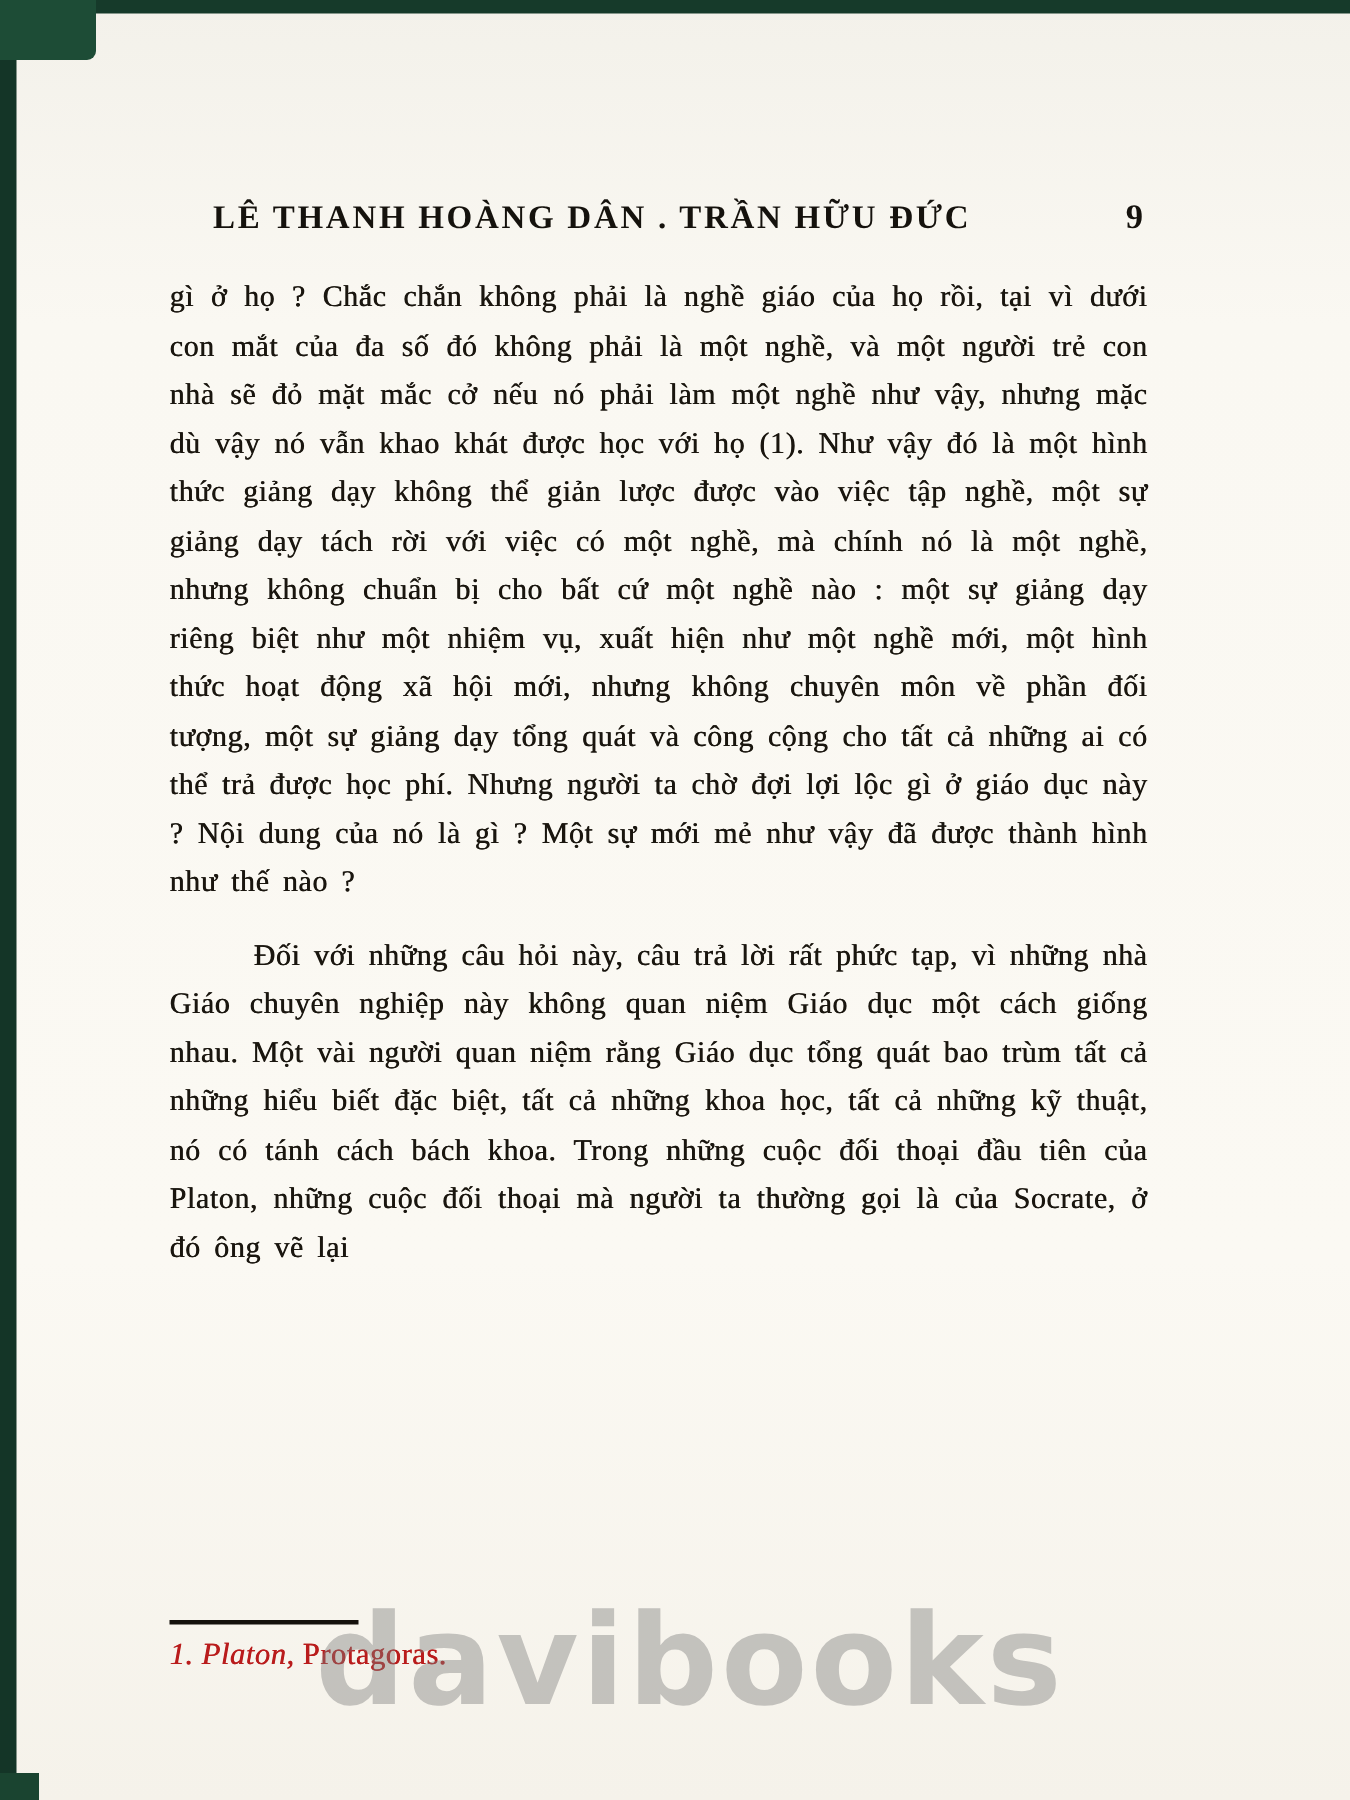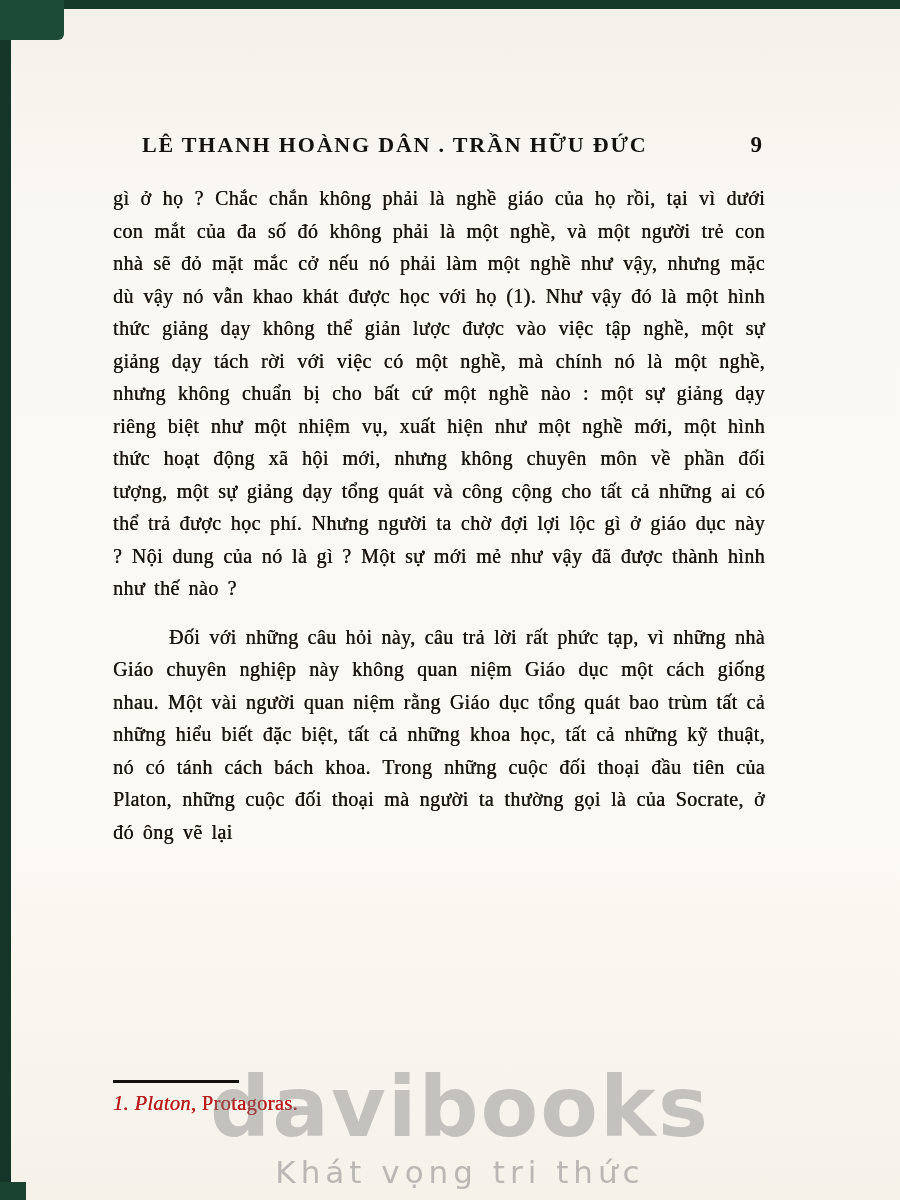--- a/index.html
+++ b/index.html
@@ -145,16 +145,15 @@
   <footer class="footnote">
     <div class="footnote-rule"></div>
     <p class="footnote-text">
       <span class="fn-italic">1. Platon,</span>
       <span>Protagoras.</span>
     </p>
   </footer>
 
   <div class="watermark">
     <div class="wm-brand">davibooks</div>
-    <div class="wm-tagline">Khát vọng tri thức</div>
   </div>
 
 </div>
 
 </body></html>

